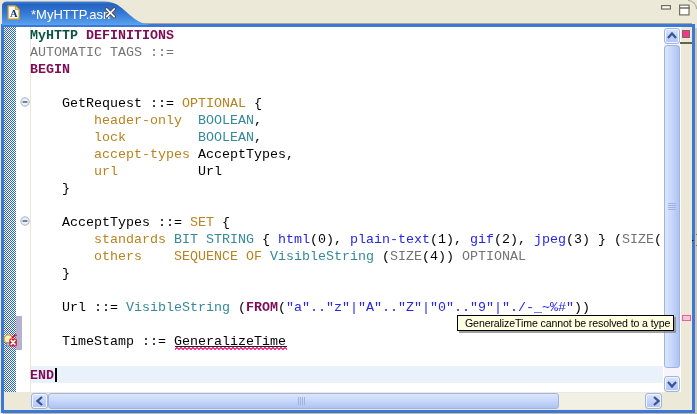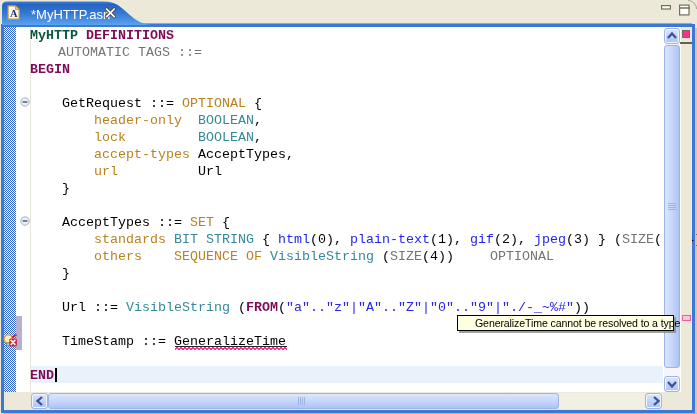--- a/index.html
+++ b/index.html
@@ -18,39 +18,39 @@
 #hatch{left:4px;top:27px;width:12px;height:365px;background:repeating-conic-gradient(#3063C9 0% 25%, #ffffff 0% 50%) 0 0/2px 2px;}
 #corner{left:4px;top:392px;width:27px;height:18px;background:#ECE9D8;}
 #sep{left:30px;top:27px;width:1px;height:365px;background:#EAE7D8;}
 #rangebar{left:16px;top:315.5px;width:5.5px;height:34.5px;background:#B5B1CE;}
 #hilite{left:31px;top:366px;width:632px;height:17px;background:#E9F1FB;}
 #caret{left:55px;top:367.5px;width:2px;height:14px;background:#000;}
 #underl{left:175px;top:345.5px;width:112px;height:1px;background:#222;}
 pre#code{position:absolute;left:30px;top:27px;font-family:"Liberation Mono",monospace;font-size:13.333px;line-height:17px;color:#000;white-space:pre;}
 .kw{color:#7F0A55;font-weight:bold;}
 .mod{color:#0B5440;font-weight:bold;text-align:center;}
-.gy{color:#747474;margin-left:28px;}
+.gy{color:#747474;}
 .or{color:#B8831F;}
 .tl{color:#35899A;}
 .bl{color:#2525E8;text-align:right;}
 .gr{color:#737373;}
 
 .sbtn{position:absolute;width:16px;height:16px;border-radius:3px;border:1px solid #9EB4E4;background:linear-gradient(180deg,#DCE6FC 0%,#C5D5FB 45%,#AEC3F4 100%);box-shadow:inset 0 0 0 1px #F2F6FE;}
 .vthumb{position:absolute;border-radius:3px;border:1px solid #9EB4E4;background:linear-gradient(90deg,#DCE6FC 0%,#C9D8FB 45%,#AEC3F4 100%);}
 .hthumb{position:absolute;border-radius:3px;border:1px solid #9EB4E4;background:linear-gradient(180deg,#DCE6FC 0%,#C9D8FB 45%,#AEC3F4 100%);}
 #vsb{left:663px;top:27px;width:18px;height:365px;background:#fff;}
 #vtrack{left:664px;top:44px;width:16px;height:333px;background:#F5F5FB;}
 #hsbband{left:31px;top:392px;width:632px;height:18px;background:#ECE9D8;}
 #htrack{left:48px;top:393px;width:598px;height:16px;background:#F2F0E4;}
 #ruler{left:681px;top:27px;width:11px;height:383px;background:#ECE9D8;}
 #ovsq{left:682px;top:30px;width:8px;height:8px;background:#FF2E8F;border:1px solid #6F6F5B;}
 #ovline{left:680px;top:42px;width:12px;height:1.5px;background:#636350;}
 #ovmark{left:682px;top:315px;width:9px;height:6px;background:#F6C6DA;border:1px solid #EE5C9C;}
 
-#tip{left:457px;top:315px;width:217px;height:16px;background:#FFFFE1;border:1px solid #000;box-shadow:2px 2px 0px rgba(130,130,130,0.75);font-family:"Liberation Sans",sans-serif;font-size:10.6px;line-height:14.5px;color:#000;padding-left:17px;letter-spacing:-0.12px;white-space:nowrap;}
+#tip{left:457px;top:315px;width:217px;height:16px;background:#FFFFE1;border:1px solid #000;box-shadow:2px 2px 0px rgba(130,130,130,0.75);font-family:"Liberation Sans",sans-serif;font-size:10.6px;line-height:14.5px;color:#000;padding-left:7px;letter-spacing:-0.12px;white-space:nowrap;}
 
 #tabtxt{left:31px;top:6.5px;font-family:"Liberation Sans",sans-serif;font-size:13px;color:#fff;}
 </style>
 </head>
 <body>
 <div class="abs" id="hdrline"></div>
 <div class="abs" id="btop"></div>
 <div class="abs" id="bleft"></div>
 <div class="abs" id="bright"></div>
 <div class="abs" id="bbot"></div>

